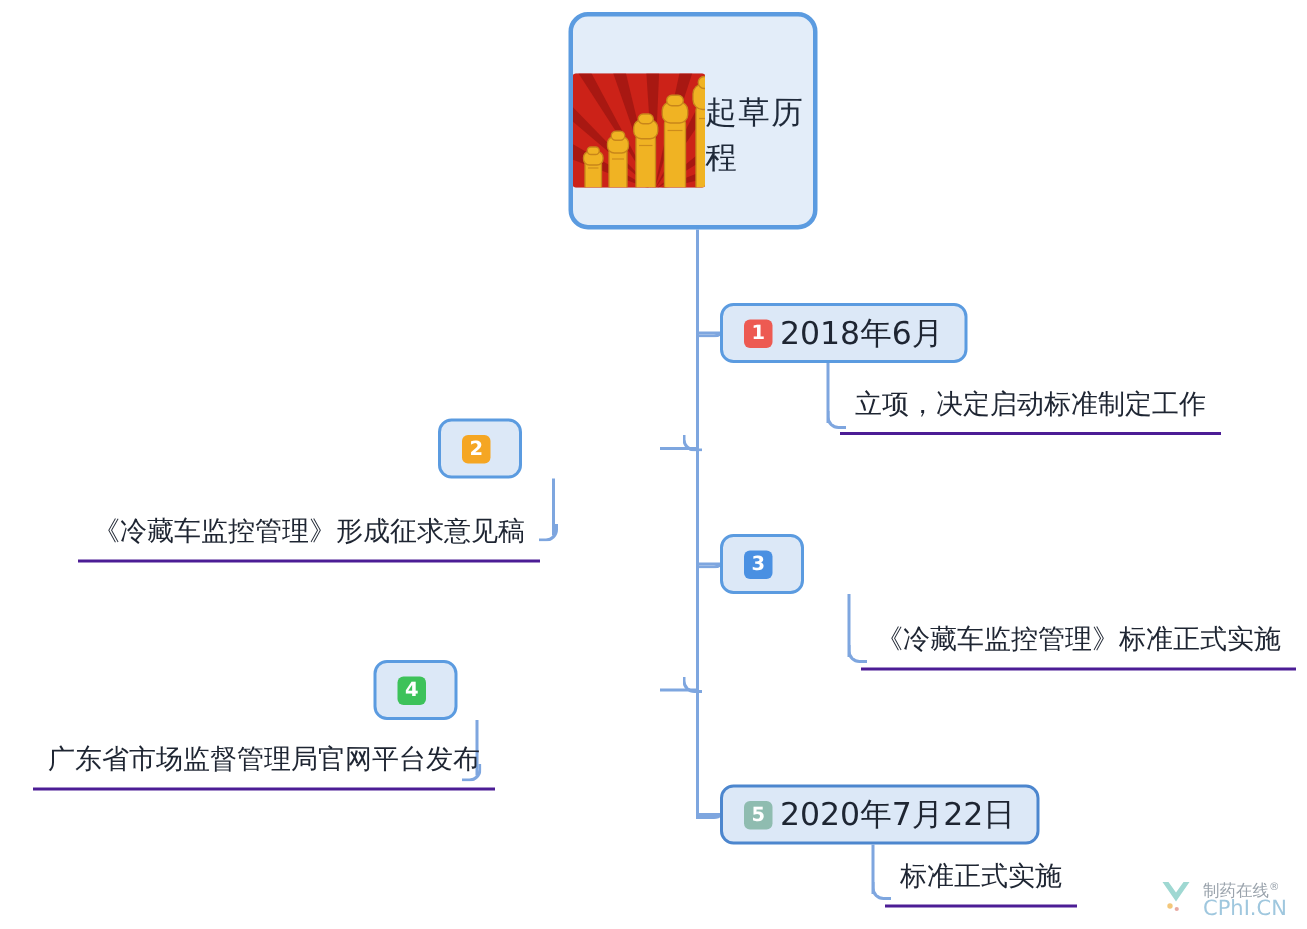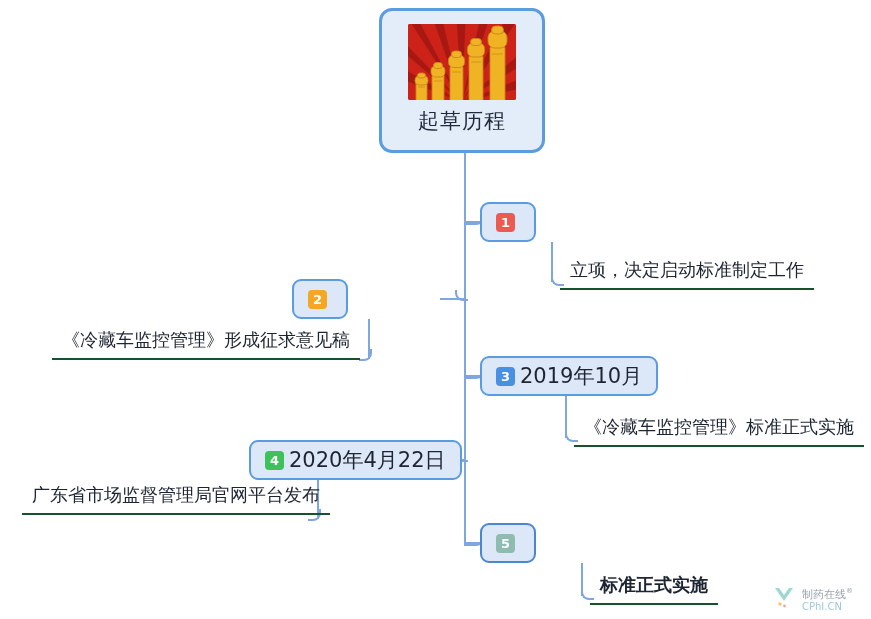--- a/index.html
+++ b/index.html
@@ -41,21 +41,21 @@
     position: absolute;
     left: 379px;
     top: 8px;
     width: 166px;
     height: 145px;
     box-sizing: border-box;
     background: #E3EDF9;
     border: 3px solid #5B9BE0;
     border-radius: 13px;
     display: flex;
-    flex-direction: column;
+    flex-direction: row;
     align-items: center;
     justify-content: flex-start;
     padding-top: 13px;
   }
   #root-image {
     width: 108px;
     height: 76px;
     border-radius: 2px;
     overflow: hidden;
     position: relative;
@@ -103,45 +103,45 @@
     line-height: 1;
   }
 
   
   .leaf {
     position: absolute;
     white-space: nowrap;
     font-size: 18px;
     color: #1E2532;
     padding: 0 10px 5px 10px;
-    border-bottom: 2px solid #14532d;
+    border-bottom: 2px solid #4c1d95;
     line-height: 26px;
   }
-  .leaf.bold { font-weight: 700; }
+  .leaf.bold { font-weight: 400; }
 
   
   #watermark {
     position: absolute;
     left: 772px;
     top: 582px;
     width: 95px;
     height: 34px;
     display: flex;
     align-items: center;
   }
   #watermark .wm-text { margin-left: 4px; }
   #watermark .wm-line1 {
     font-size: 11px;
     color: #9AA3AC;
     line-height: 13px;
     white-space: nowrap;
   }
   #watermark .wm-line1 sup { font-size: 7px; }
   #watermark .wm-line2 {
-    font-size: 10px;
+    font-size: 14px;
     color: #9FC7DE;
     line-height: 13px;
     white-space: nowrap;
   }
 </style>
 </head>
 <body>
 
 <div id="canvas">
 
@@ -219,51 +219,51 @@
   <div class="line-h" style="left:464px; top:375px; width:22px;"></div>
 
   <div class="line-h" style="left:440px; top:459px; width:26px;"></div>
   <div class="elbow" style="left:455px; top:451px; width:11px; height:9px; border-bottom-width:2px; border-left-width:2px; border-bottom-left-radius:8px;"></div>
 
   <div class="elbow" style="left:464px; top:534px; width:18px; height:10px; border-bottom-width:2px; border-right-width:2px; border-bottom-right-radius:8px;"></div>
   <div class="line-h" style="left:464px; top:542px; width:22px;"></div>
 
   <div class="node" style="left:480px; top:202px;">
     <span class="badge" style="background:#ED5A52;">1</span>
+    <span class="node-text">2018年6月</span>
   </div>
 
   <div class="line-v" style="left:551px; top:242px; height:40px;"></div>
   <div class="elbow" style="left:551px; top:274px; width:11px; height:10px; border-bottom-width:2px; border-left-width:2px; border-bottom-left-radius:8px;"></div>
   <div class="leaf" style="left:560px; top:257px;">立项，决定启动标准制定工作</div>
 
   <div class="node" style="left:292px; top:279px;">
     <span class="badge" style="background:#F5A623;">2</span>
   </div>
   <div class="line-v" style="left:368px; top:319px; height:38px;"></div>
   <div class="elbow" style="left:359px; top:349px; width:11px; height:10px; border-bottom-width:2px; border-right-width:2px; border-bottom-right-radius:8px;"></div>
-  <div class="leaf" style="left:52px; top:327px;">《冷藏车监控管理》形成征求意见稿</div>
+  <div class="leaf" style="left:52px; top:342px;">《冷藏车监控管理》形成征求意见稿</div>
 
   <div class="node" style="left:480px; top:356px;">
     <span class="badge" style="background:#4A90E2;">3</span>
-    <span class="node-text">2019年10月</span>
   </div>
   <div class="line-v" style="left:565px; top:396px; height:42px;"></div>
   <div class="elbow" style="left:565px; top:430px; width:11px; height:10px; border-bottom-width:2px; border-left-width:2px; border-bottom-left-radius:8px;"></div>
   <div class="leaf" style="left:574px; top:414px;">《冷藏车监控管理》标准正式实施</div>
 
   <div class="node" style="left:249px; top:440px;">
     <span class="badge" style="background:#3DC25A;">4</span>
-    <span class="node-text">2020年4月22日</span>
   </div>
   <div class="line-v" style="left:317px; top:480px; height:37px;"></div>
   <div class="elbow" style="left:308px; top:509px; width:11px; height:10px; border-bottom-width:2px; border-right-width:2px; border-bottom-right-radius:8px;"></div>
-  <div class="leaf" style="left:22px; top:482px;">广东省市场监督管理局官网平台发布</div>
+  <div class="leaf" style="left:22px; top:494px;">广东省市场监督管理局官网平台发布</div>
 
   <div class="node" style="left:480px; top:523px; border-color:#4C86CE;">
     <span class="badge" style="background:#8FBCB0;">5</span>
+    <span class="node-text">2020年7月22日</span>
   </div>
   <div class="line-v" style="left:581px; top:563px; height:33px;"></div>
   <div class="elbow" style="left:581px; top:588px; width:11px; height:10px; border-bottom-width:2px; border-left-width:2px; border-bottom-left-radius:8px;"></div>
   <div class="leaf bold" style="left:590px; top:572px;">标准正式实施</div>
 
   <div id="watermark">
     <span>
       <svg width="26" height="24" viewBox="0 0 26 24" xmlns="http://www.w3.org/2000/svg">
         <path d="M3 3 L12 16 L21 3 L17 3 L12 10 L7 3 Z" fill="#9FD8D2"></path>
         <path d="M12 16 L12 16" fill="none"></path>

